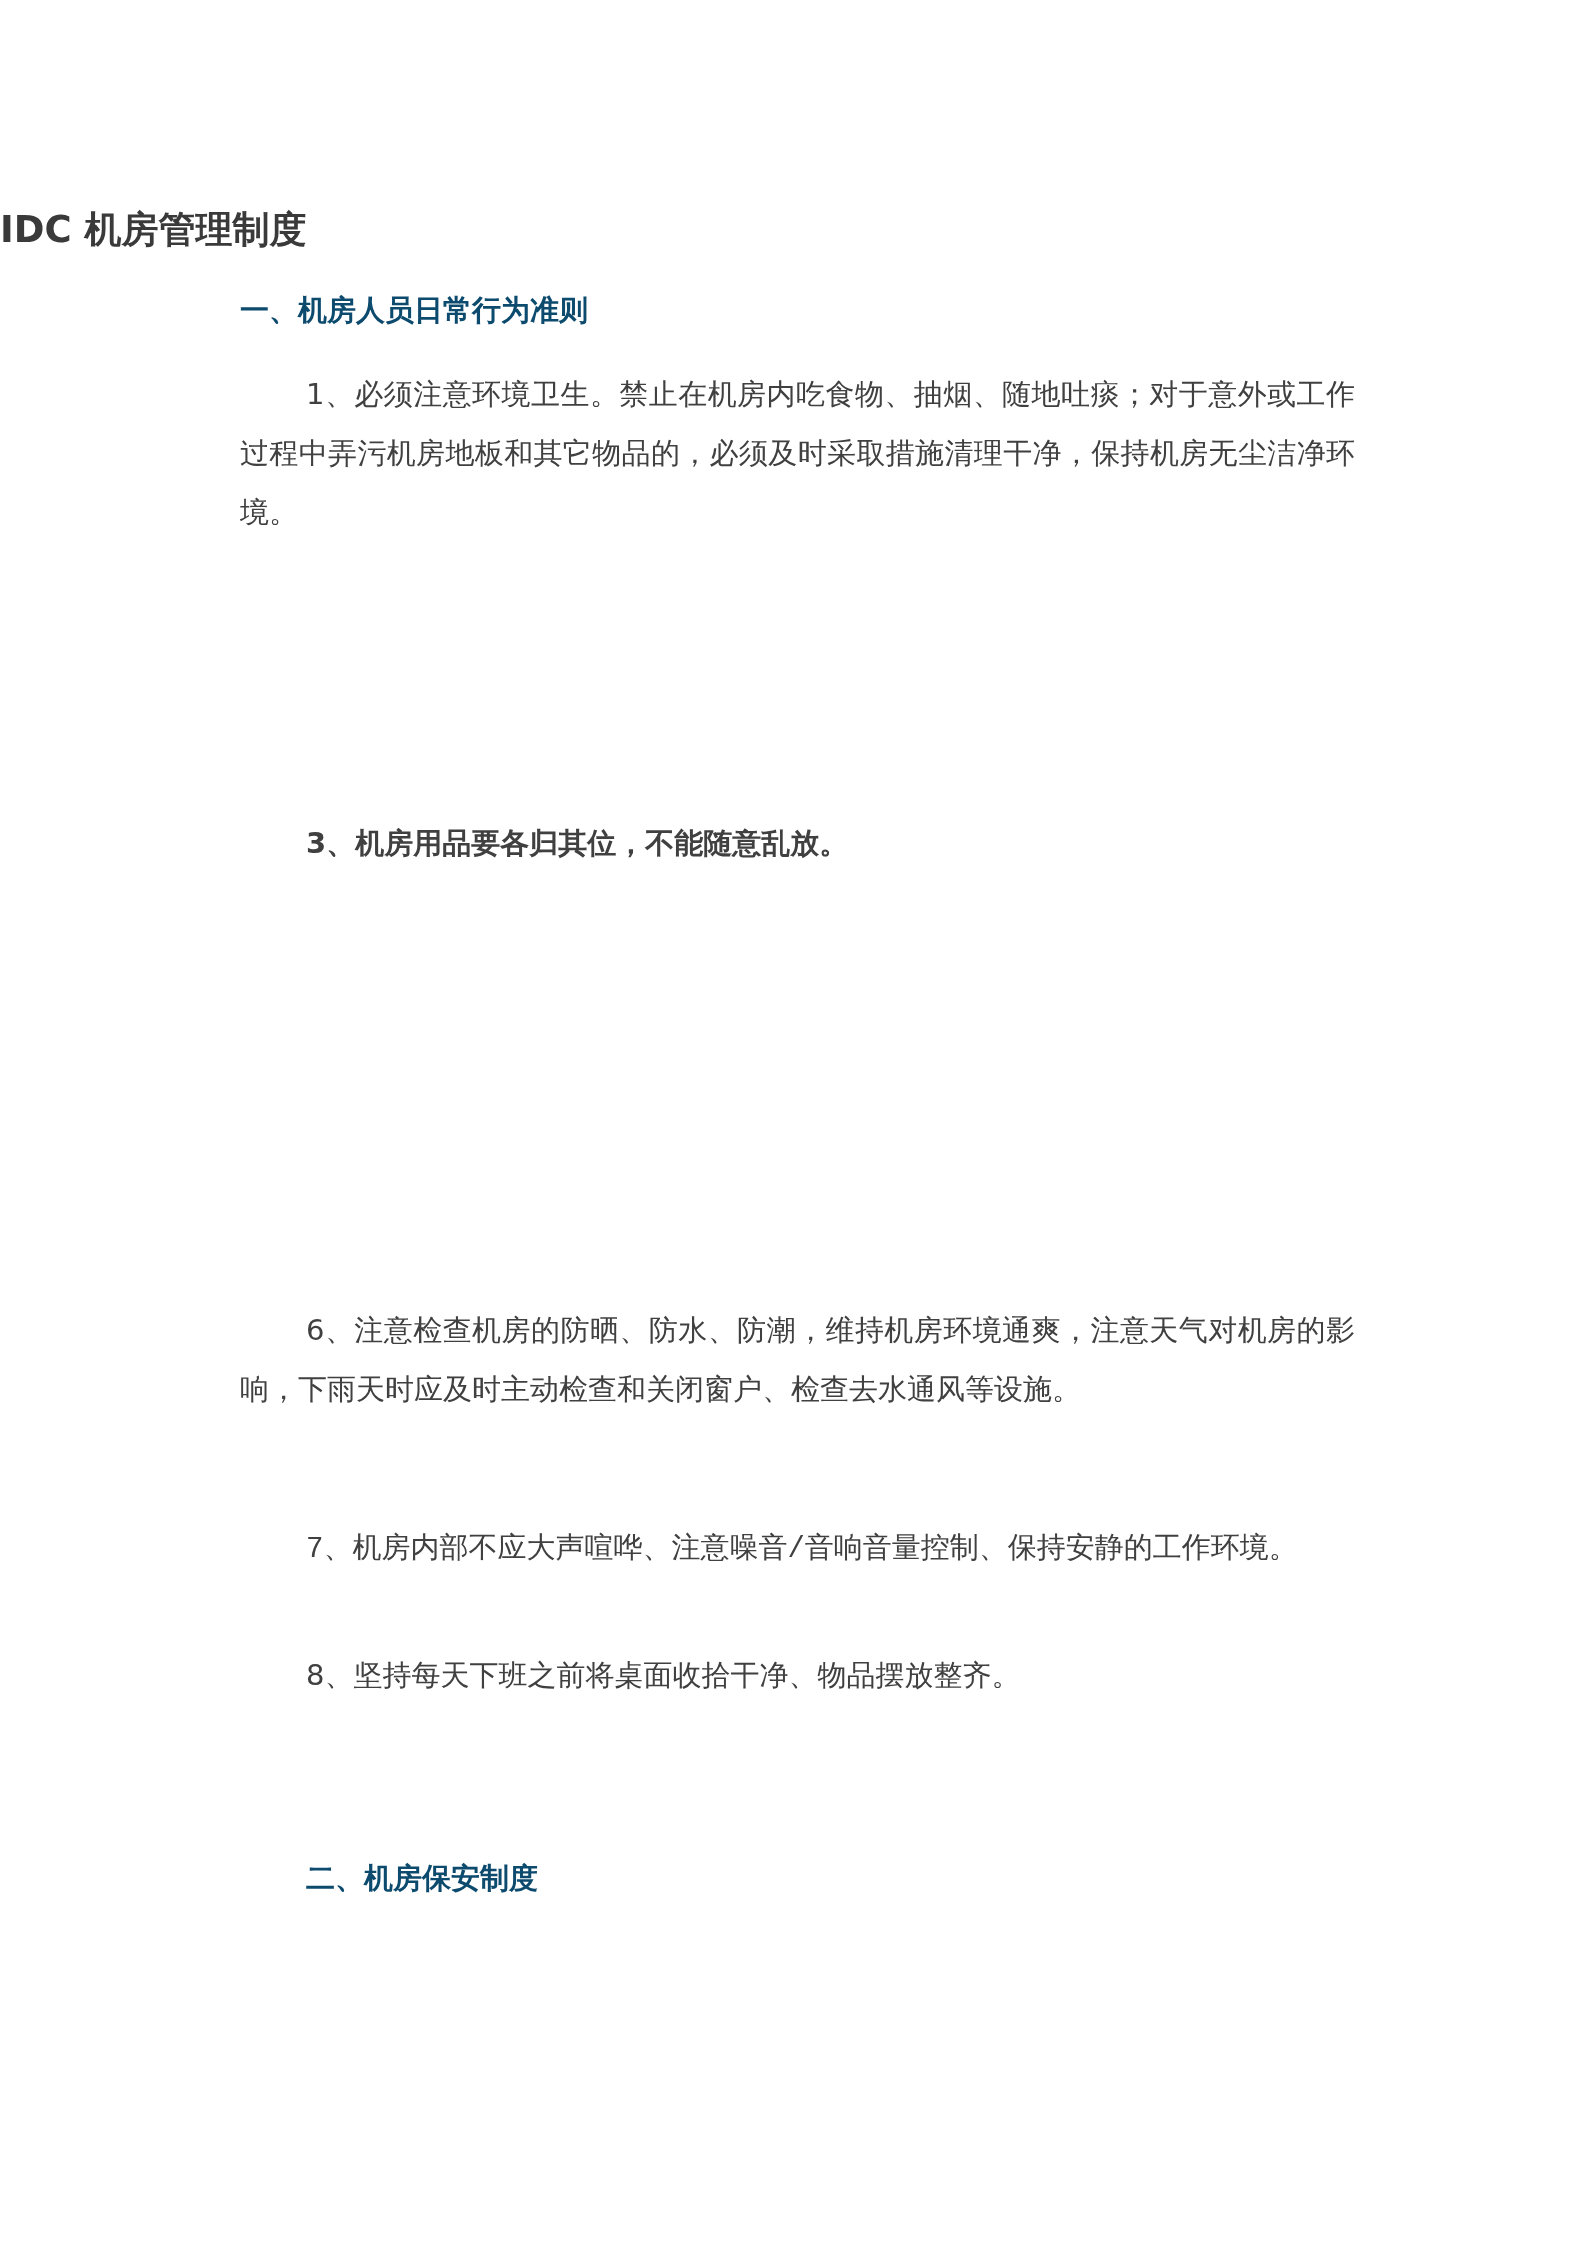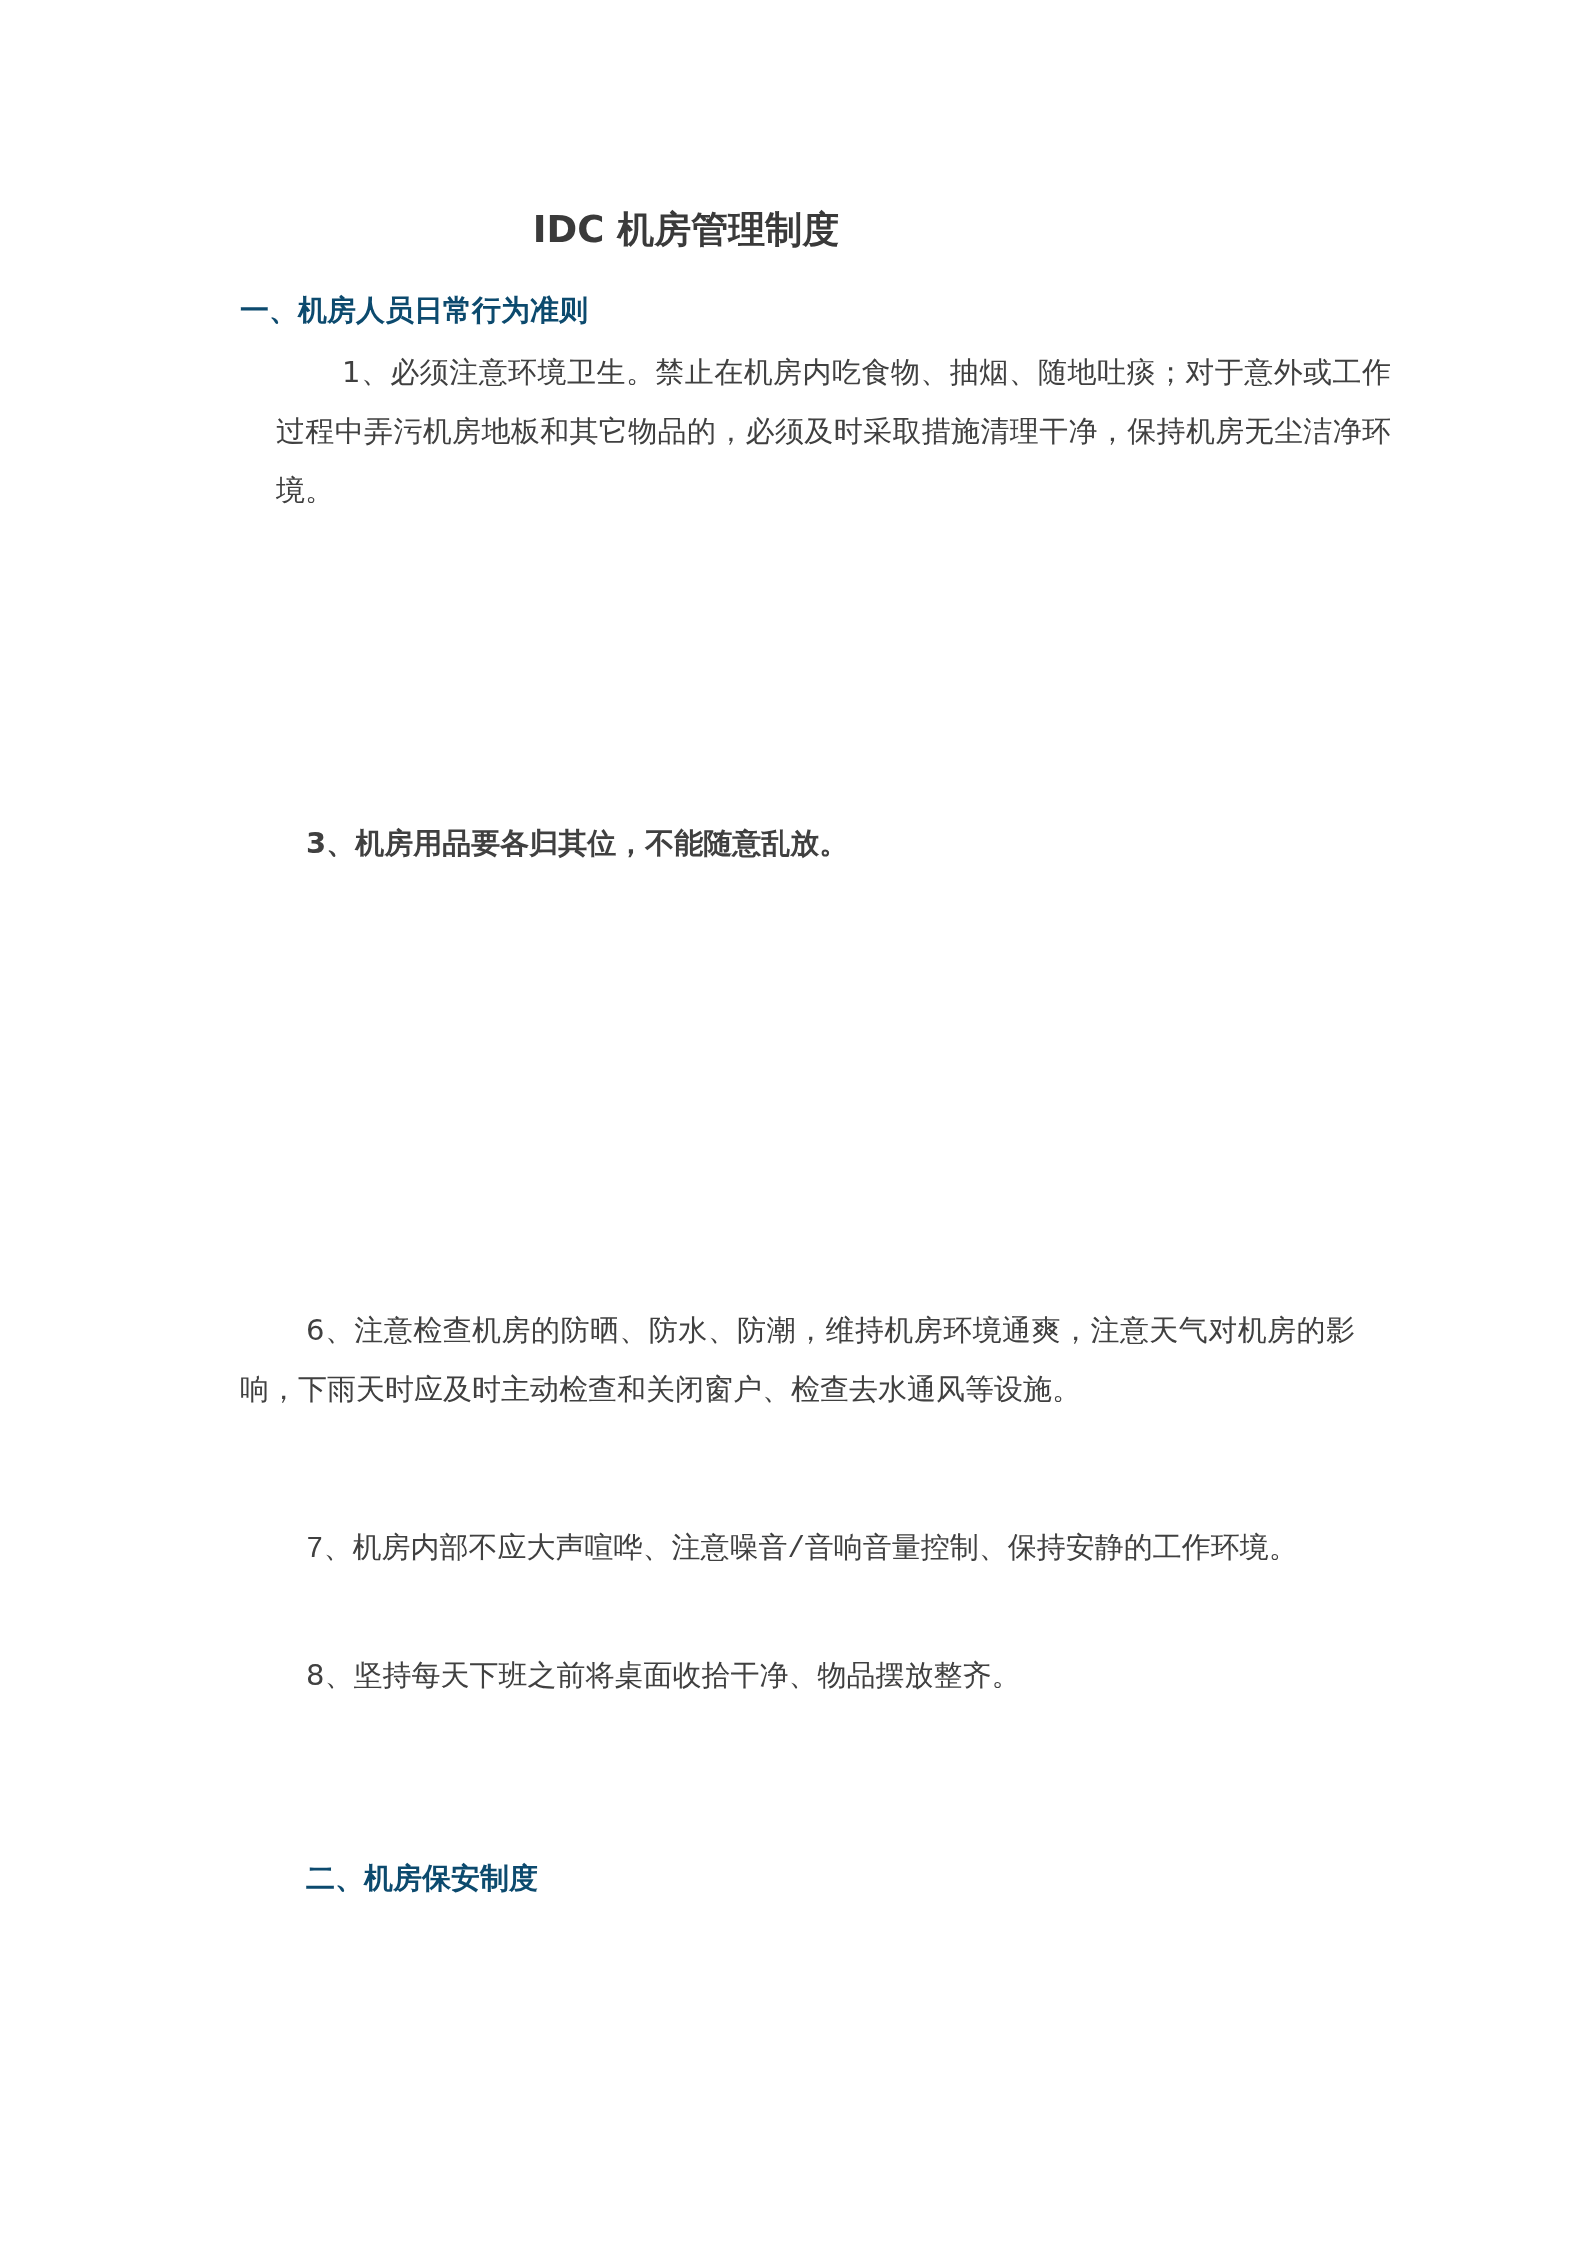--- a/index.html
+++ b/index.html
@@ -4,41 +4,41 @@
 <style>
   html, body { margin: 0; padding: 0; background: #ffffff; }
   body {
     width: 1587px; height: 2245px; position: relative; overflow: hidden;
     font-family: "DejaVu Sans", "Liberation Sans", sans-serif;
     color: #404040;
   }
   .page { position: absolute; left: 0; top: 0; width: 1587px; height: 2245px; }
   .title {
     position: absolute; left: 0; width: 1372px; top: 205px;
-    text-align: center; font-size: 37px; font-weight: bold; color: #3a3a3a;
+    font-size: 37px; font-weight: bold; color: #3a3a3a;
     letter-spacing: 0px;
   }
   .h1 {
     position: absolute; left: 240px; font-size: 29px; font-weight: bold; color: #0c4a6e;
   }
   .para {
     position: absolute; left: 240px; width: 1115px;
     font-size: 29px; line-height: 59px; color: #404040;
     text-indent: 66px; text-align: justify;
   }
   .para.single { white-space: nowrap; }
 </style>
 </head>
 <body>
 
 <div class="page">
   <div class="title">IDC 机房管理制度</div>
 
   <div class="h1" style="top:291px;">一、机房人员日常行为准则</div>
 
-  <div class="para" style="top:343px;margin-left:36px;">1、必须注意环境卫生。禁止在机房内吃食物、抽烟、随地吐痰；对于意外或工作过程中弄污机房地板和其它物品的，必须及时采取措施清理干净，保持机房无尘洁净环境。</div>
+  <div class="para" style="top:365px;">1、必须注意环境卫生。禁止在机房内吃食物、抽烟、随地吐痰；对于意外或工作过程中弄污机房地板和其它物品的，必须及时采取措施清理干净，保持机房无尘洁净环境。</div>
   <div class="para single" style="top:814px;font-weight:bold;">3、机房用品要各归其位，不能随意乱放。</div>
   <div class="para" style="top:1301px;">6、注意检查机房的防晒、防水、防潮，维持机房环境通爽，注意天气对机房的影响，下雨天时应及时主动检查和关闭窗户、检查去水通风等设施。</div>
   <div class="para single" style="top:1520px;font-family:Liberation Mono, monospace;">7、机房内部不应大声喧哗、注意噪音/音响音量控制、保持安静的工作环境。</div>
   <div class="para single" style="top:1646px;">8、坚持每天下班之前将桌面收拾干净、物品摆放整齐。</div>
 
   <div class="h1" style="left:306px; top:1859px;">二、机房保安制度</div>
 </div>
 
 </body></html>

